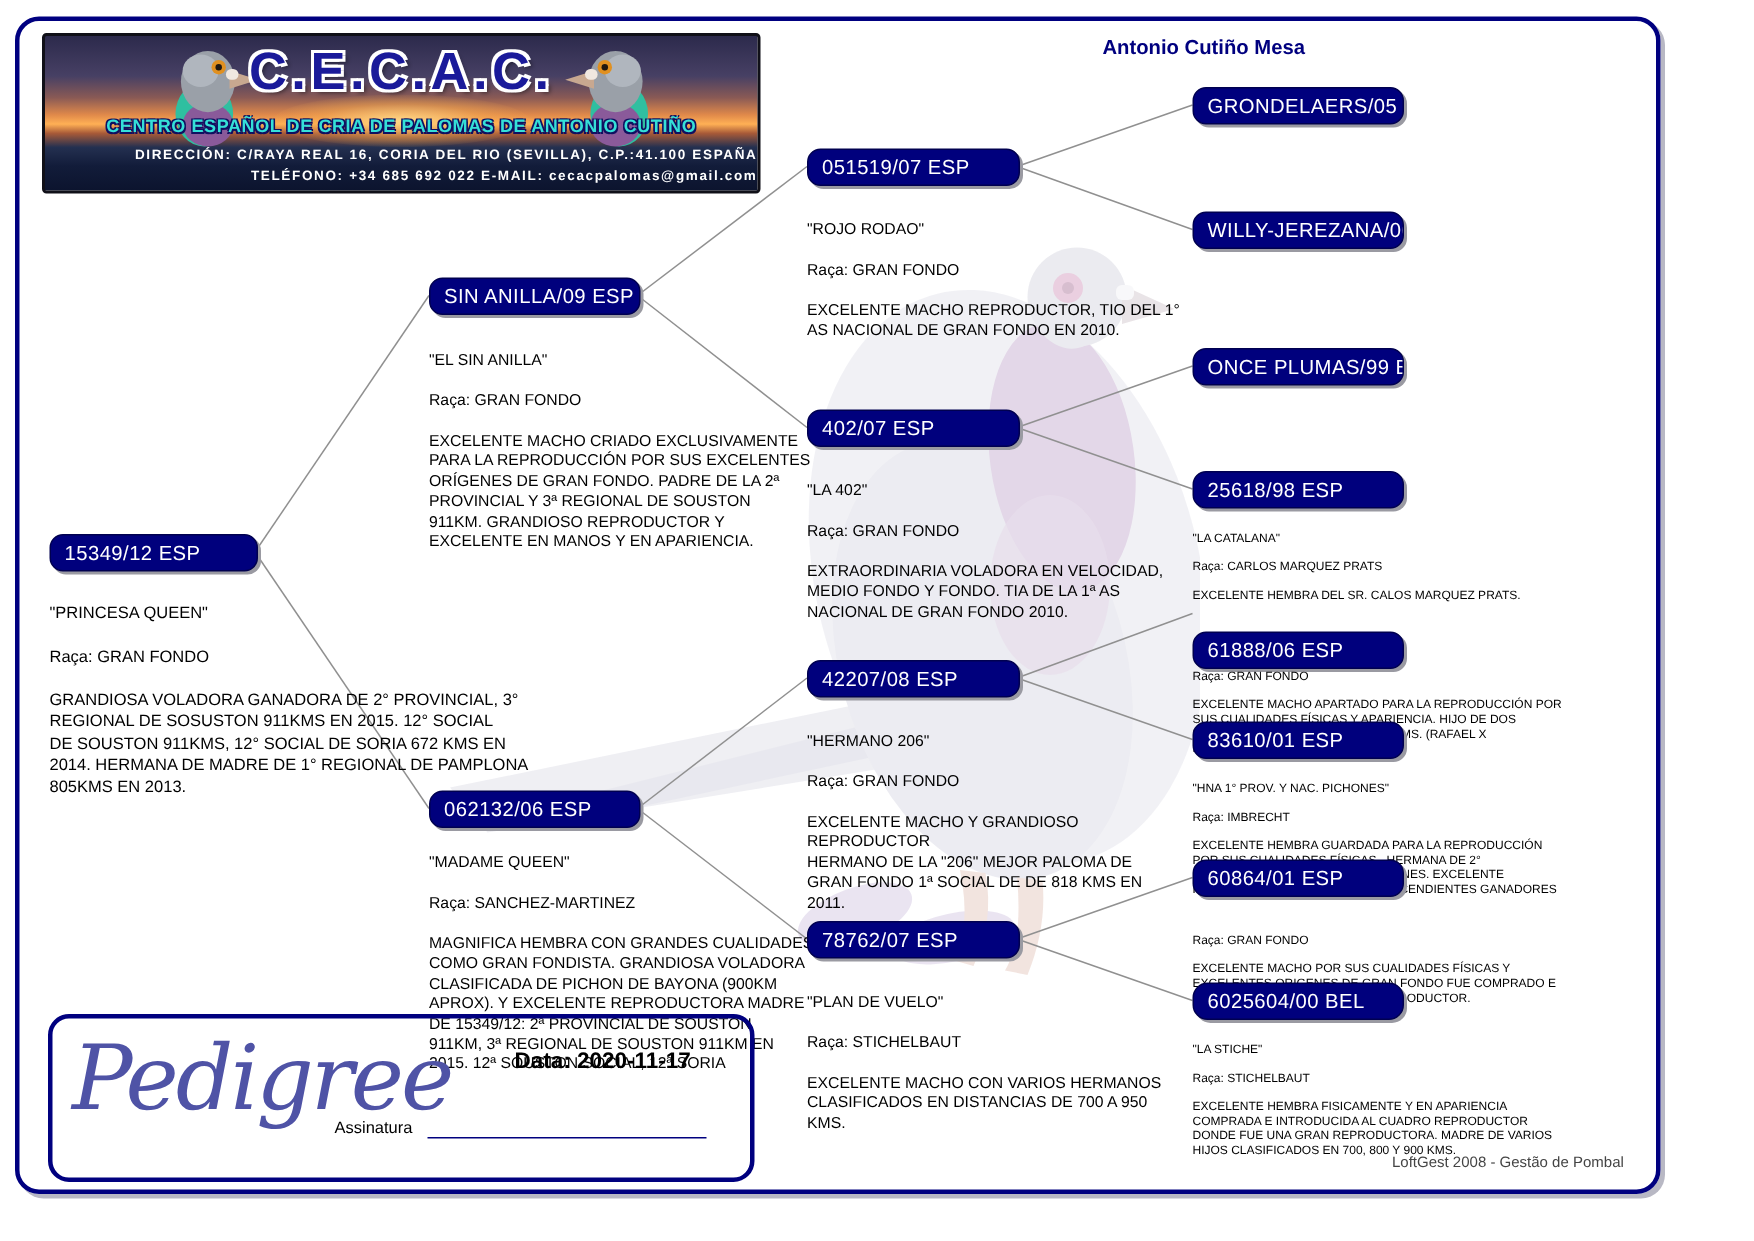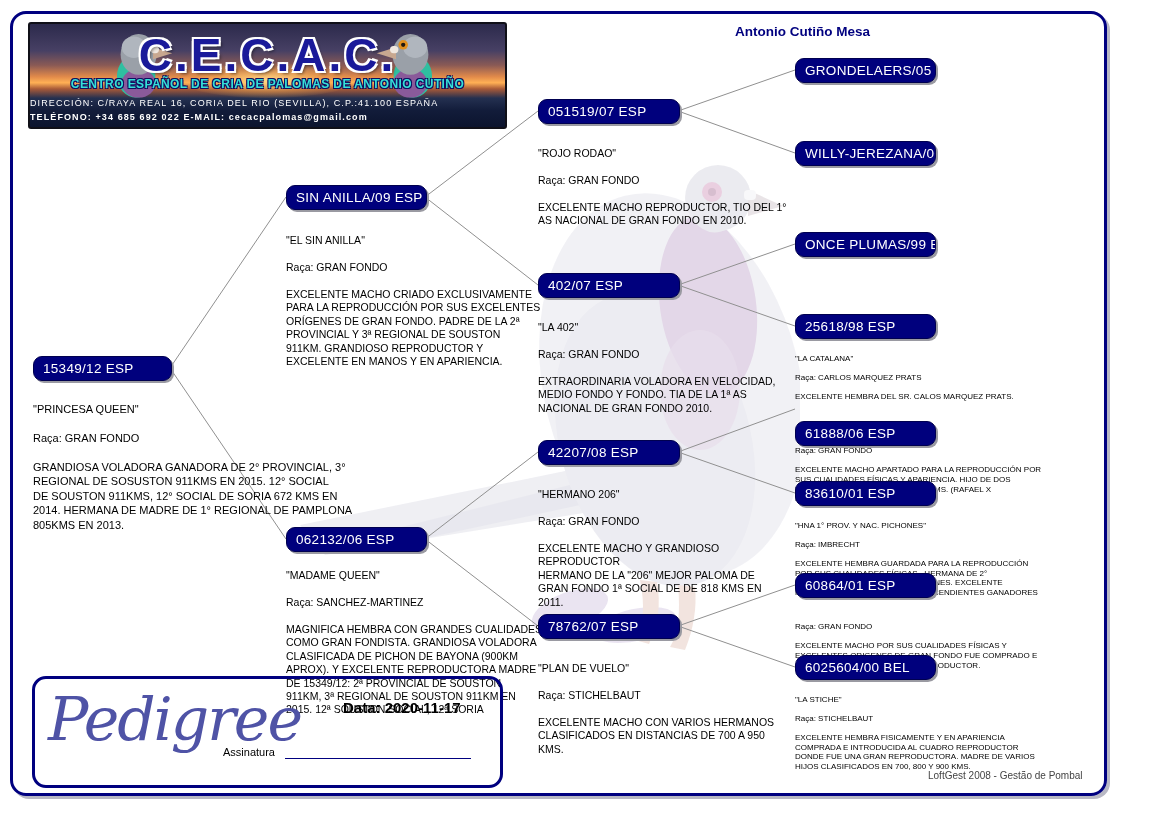--- a/index.html
+++ b/index.html
@@ -7,29 +7,29 @@
         font-family:"Liberation Sans",sans-serif;color:#000;}
   .page-frame{position:absolute;left:10px;top:11px;width:1091px;height:779px;
         border:3px solid #000080;border-radius:16px;box-shadow:3px 3px 0 #b8b8c4;}
   
   .banner{position:absolute;left:28px;top:22px;width:475px;height:103px;border:2px solid #101018;
         overflow:hidden;border-radius:3px;
         background:linear-gradient(180deg,#2c2a4c 0%,#474064 26%,#8a5a55 40%,#e0894a 51%,
                    #ffb055 57%,#a85a38 63%,#243050 72%,#121c3a 84%,#0c142e 100%);}
   .sun-glow{position:absolute;left:32%;top:38%;width:36%;height:34%;border-radius:50%;
         background:radial-gradient(ellipse at center,rgba(255,220,140,.9) 0%,rgba(255,180,80,.4) 45%,rgba(255,180,80,0) 75%);}
-  .banner-title{position:absolute;left:0;right:0;top:4px;text-align:center;font-size:46px;font-weight:bold;
+  .banner-title{position:absolute;left:0;right:0;top:4px;text-align:center;font-size:35px;font-weight:bold;
         letter-spacing:3px;color:#1a1a9a;
         text-shadow:-2px -2px 0 #fff,2px -2px 0 #fff,-2px 2px 0 #fff,2px 2px 0 #fff,3px 3px 3px rgba(0,0,0,.45);}
   .banner-subtitle{position:absolute;left:0;right:0;top:53px;text-align:center;font-size:12px;font-weight:bold;
         letter-spacing:.4px;color:#35e0d8;
         text-shadow:-1px -1px 0 #101060,1px -1px 0 #101060,-1px 1px 0 #101060,1px 1px 0 #101060;}
-  .banner-address{position:absolute;left:0;right:0;top:74px;text-align:left;font-size:9px;font-weight:normal;
+  .banner-address{position:absolute;left:0;right:0;top:74px;text-align:right;font-size:9px;font-weight:bold;
         letter-spacing:1.1px;color:#fff;}
-  .banner-contact{position:absolute;left:0;right:0;top:88px;text-align:left;font-size:9px;font-weight:bold;
+  .banner-contact{position:absolute;left:0;right:0;top:88px;text-align:right;font-size:9px;font-weight:bold;
         letter-spacing:1.1px;color:#fff;}
   .pigeon-head{position:absolute;top:4px;width:78px;height:72px;}
   .pigeon-head.left{left:72px;}
   .pigeon-head.right{right:58px;transform:scaleX(-1);}
   
   .owner{position:absolute;left:735px;top:24px;font-size:13.5px;font-weight:bold;color:#00007f;}
   
   .connector-layer{position:absolute;left:0;top:0;width:1169px;height:827px;}
   .badge{position:absolute;height:23px;line-height:23px;background:#00007d;border:1px solid #000050;
         border-radius:9px;box-shadow:2px 2px 0 #9a9aa2;color:#fff;font-size:13.5px;letter-spacing:.3px;

